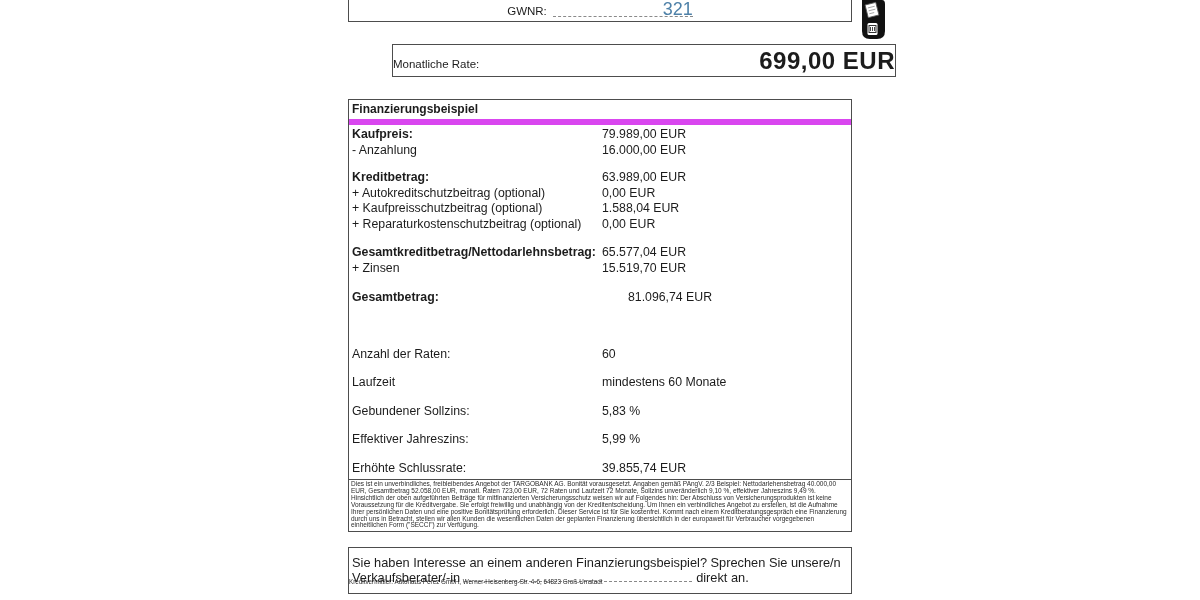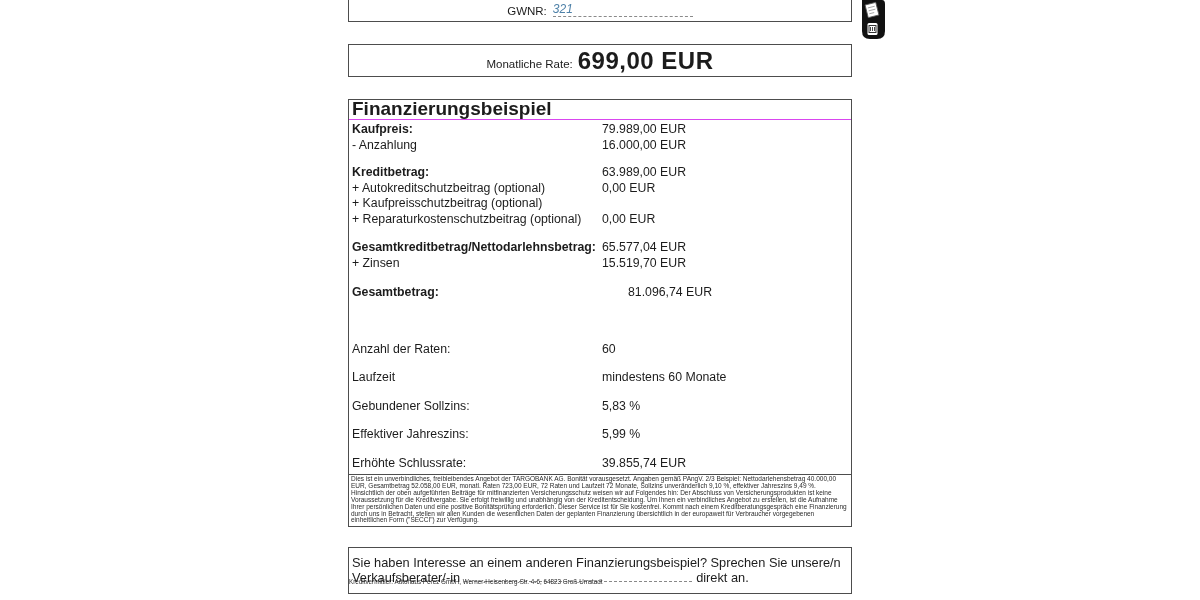--- a/index.html
+++ b/index.html
@@ -7,35 +7,35 @@
               font-family:"Liberation Sans", sans-serif; color:#1c1c1c; }
   .screen { position:relative; width:1200px; height:600px; background:#fff; }
 
   .box { position:absolute; left:348px; width:504px; border:1px solid #4d4d4d; background:#fff; }
 
   
   .top-box { top:-21px; height:43px; overflow:hidden; }
   .gwnr-row { position:absolute; bottom:4px; left:0; right:0;
               display:flex; justify-content:center; align-items:flex-end; gap:6px;
               font-size:11.5px; }
-  .gwnr-field { display:inline-block; width:140px; text-align:left;
-                border-bottom:1px dashed #8a8a8a; font-size:12px; line-height:13px;font-style:italic; }
+  .gwnr-field { display:inline-block; width:140px; text-align:right;
+                border-bottom:1px dashed #8a8a8a; font-size:18px; line-height:13px; }
 
   
   .corner-icon { position:absolute; left:858px; top:0; width:28px; height:40px; }
 
   
-  .rate-box { top:44px; height:33px; display:flex; align-items:center; justify-content:center; }
+  .rate-box { top:44px; height:33px; display:flex; align-items:center; justify-content:space-between;margin-left:44px; }
   .rate-label { font-size:11.5px; margin-right:5px; transform:translateY(3px); }
   .rate-value { font-size:24px; font-weight:bold; letter-spacing:0.5px; }
 
   
   .main-box { top:99px; }
-  .table-title { font-size:19px; font-weight:bold; padding:1px 3px 2px 3px;
-                 border-bottom:1px solid #d946ef; line-height:16px; }
+  .table-title { font-size:12px; font-weight:bold; padding:1px 3px 2px 3px;
+                 border-bottom:6px solid #d946ef; line-height:16px; }
   .rows { padding:2px 3px 0 3px; }
   .row { display:flex; line-height:15.5px; font-size:12.3px; }
   .row .lbl { width:250px; flex:0 0 250px; }
   .row .val { flex:1; }
   .b { font-weight:bold; }
   .g12 { margin-top:12px; } .g13 { margin-top:13px; }
   .g14 { margin-top:14px;gap:26px; } .g41 { margin-top:41px; }
 
   .fine-print { margin-top:3px; border-top:1px solid #4d4d4d;
                 padding:1px 2px 2px 2px; font-size:6.5px; line-height:6.9px;
@@ -99,20 +99,21 @@
       <div class="row g12">
           <span class="lbl b">Kreditbetrag:</span>
           <span class="val">63.989,00 EUR</span>
         </div>
       <div class="row">
           <span class="lbl">+ Autokreditschutzbeitrag (optional)</span>
           <span class="val">0,00 EUR</span>
         </div>
       <div class="row">
           <span class="lbl">+ Kaufpreisschutzbeitrag (optional)</span>
+          <span class="val">1.588,04 EUR</span>
         </div>
       <div class="row">
           <span class="lbl">+ Reparaturkostenschutzbeitrag (optional)</span>
           <span class="val">0,00 EUR</span>
         </div>
       <div class="row g13">
           <span class="lbl b">Gesamtkreditbetrag/Nettodarlehnsbetrag:</span>
           <span class="val">65.577,04 EUR</span>
         </div>
       <div class="row">

